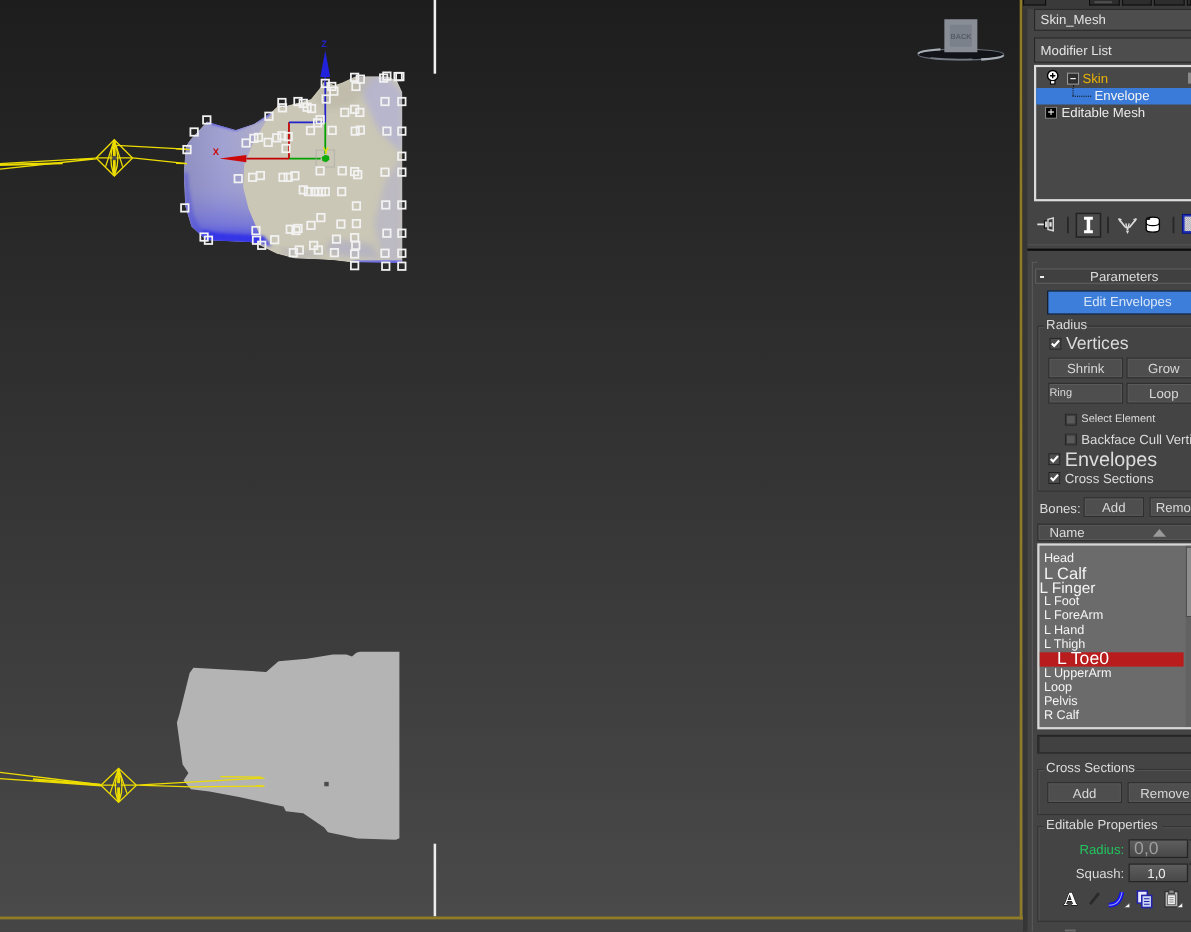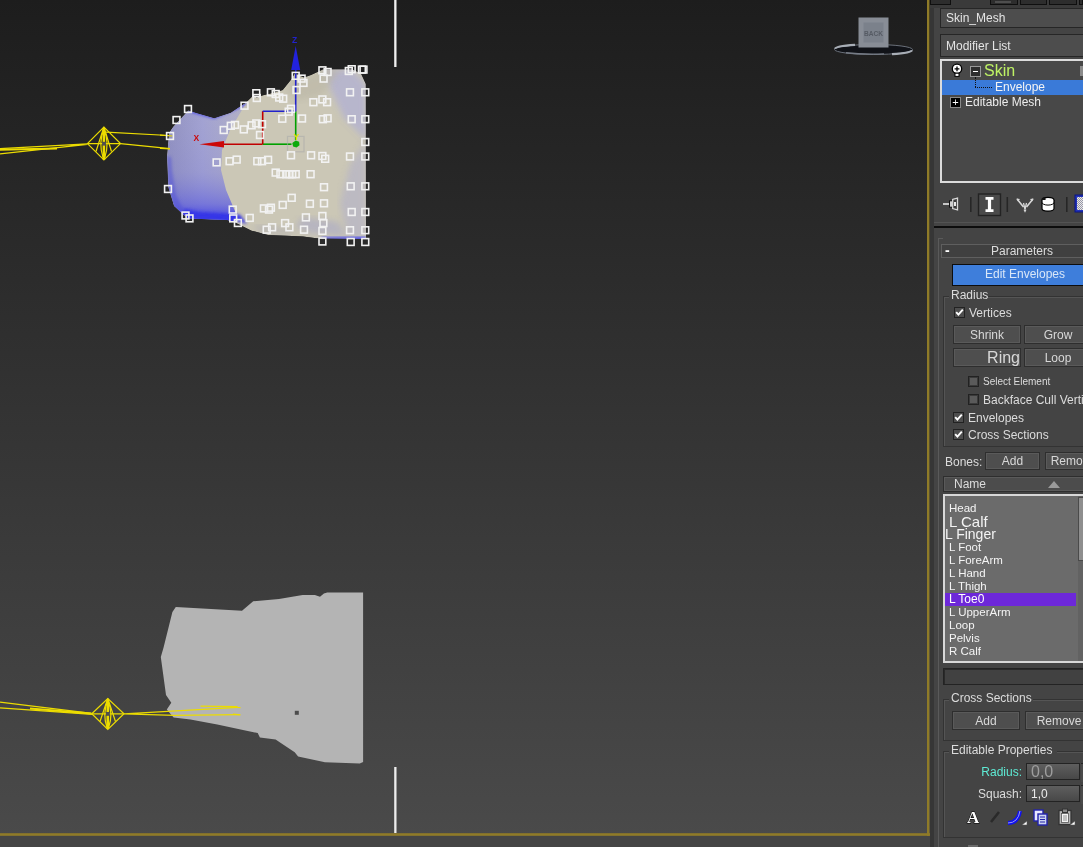--- a/index.html
+++ b/index.html
@@ -225,21 +225,21 @@
       <div style="position:absolute;left:10px;top:59px;width:145px;height:124px;background:#484848;border:2px solid #dcdcdc">
 <div style="position:absolute;left:0;top:2px;width:100%;height:16px;">
  <svg width="14" height="15" style="position:absolute;left:8px;top:0px">
   <circle cx="7" cy="5.8" r="4.7" fill="#fff" stroke="#000" stroke-width="1.3"></circle>
   <rect x="5" y="10.2" width="4" height="3.2" fill="#fff" stroke="#000" stroke-width="1"></rect>
   <path d="M 4.6 5.8 l 4.8 0 M 7 3.4 l 0 4.8" stroke="#000" stroke-width="1.3"></path>
  </svg>
  <div style="position:absolute;left:28px;top:2.5px;width:11px;height:11px;background:#2e2e2e;border:1px solid #999">
             <div style="position:absolute;left:2px;top:4px;width:5px;height:1.5px;background:#fff"></div>
           </div>
- <div style="position:absolute;left:42px;top:0px;font-size:16px;color:#bef264;line-height:16px">Skin</div>
+ <div style="position:absolute;left:42px;top:0px;font-size:12px;color:#eab308;line-height:16px">Skin</div>
  <div style="position:absolute;right:0;top:3px;width:3px;height:10px;background:#8a8a8a"></div>
 </div>
 <div style="position:absolute;left:0;top:19px;width:100%;height:15px;background:#3a7ad8">
  <div style="position:absolute;left:33px;top:-3px;width:1px;height:10px;border-left:1.5px dotted #111"></div>
  <div style="position:absolute;left:33px;top:7px;width:17px;height:1px;border-top:1.5px dotted #111"></div>
  <div style="position:absolute;left:53px;top:0px;font-size:12px;color:#f4f4f4;line-height:15px">Envelope</div>
 </div>
 <div style="position:absolute;left:0;top:34px;width:100%;height:16px;">
  <div style="position:absolute;left:8px;top:2px;width:11px;height:11px;background:#000;border:1px solid #888;color:#fff;font-size:11px;line-height:9.5px;text-align:center">+</div>
  <div style="position:absolute;left:23px;top:0px;font-size:12px;color:#ececec;line-height:15px">Editable Mesh</div>
@@ -293,24 +293,24 @@
       <div style="position:absolute;left:15px;top:243.5px;width:10px;height:13px;font-size:14px;font-weight:bold;color:#fff;line-height:12px;text-align:left">-</div>
       <div style="position:absolute;left:22px;top:263.5px;width:146px;height:22px;background:#3e7edb;border:1.5px solid #0d0d0d;color:#d9e7f8;font-size:12px;line-height:19px;text-align:center;">Edit Envelopes</div>
       <div style="position:absolute;left:13px;top:296px;width:146px;height:151px;border:1px solid #333;box-shadow:1px 1px 0 #555 inset"></div>
       <div style="position:absolute;left:19px;top:289px;width:36px;height:13px;background:#444444;font-size:12px;color:#dcdcdc;line-height:13px;padding-left:2px;white-space:nowrap">Radius</div>
       <div style="position:absolute;left:24px;top:307px;width:11px;height:11px;">
         <svg width="11" height="11" style="display:block">
           <rect x="0.5" y="0.5" width="10" height="10" fill="#4e4e4e" stroke="#222"></rect>
           <path d="M 2.2 5.2 L 4.4 7.6 L 8.8 2.6" stroke="#fff" stroke-width="1.9" fill="none"></path>
         </svg>
       </div>
-      <div style="position:absolute;left:39px;top:306px;height:14px;font-size:12px;color:#dcdcdc;line-height:14px;white-space:nowrap">Vertices</div>
+      <div style="position:absolute;left:39px;top:306px;height:14px;font-size:16px;color:#dcdcdc;line-height:14px;white-space:nowrap">Vertices</div>
       <div style="position:absolute;left:23px;top:325px;width:68px;height:19px;background:#4e4e4e;border:1px solid #2e2e2e;box-shadow:inset 0 0 0 1px #5a5a5a;color:#d8d8d8;font-size:12px;text-align:center;line-height:18px">Shrink</div>
       <div style="position:absolute;left:94px;top:325px;width:68px;height:19px;background:#4e4e4e;border:1px solid #2e2e2e;box-shadow:inset 0 0 0 1px #5a5a5a;color:#d8d8d8;font-size:12px;text-align:center;line-height:18px">Grow</div>
-      <div style="position:absolute;left:23px;top:348px;width:68px;height:19px;background:#4e4e4e;border:1px solid #2e2e2e;box-shadow:inset 0 0 0 1px #5a5a5a;color:#d8d8d8;font-size:16px;text-align:right;line-height:18px">Ring</div>
+      <div style="position:absolute;left:23px;top:348px;width:68px;height:19px;background:#4e4e4e;border:1px solid #2e2e2e;box-shadow:inset 0 0 0 1px #5a5a5a;color:#d8d8d8;font-size:10px;text-align:left;line-height:18px">Ring</div>
       <div style="position:absolute;left:94px;top:348px;width:68px;height:19px;background:#4e4e4e;border:1px solid #2e2e2e;box-shadow:inset 0 0 0 1px #5a5a5a;color:#d8d8d8;font-size:12px;text-align:center;line-height:18px">Loop</div>
       <div style="position:absolute;left:38px;top:376px;width:11px;height:11px;">
         <svg width="11" height="11" style="display:block">
           <rect x="0.5" y="0.5" width="10" height="10" fill="#555" stroke="#222"></rect>
           <rect x="1.5" y="1.5" width="8" height="8" fill="#5a5a5a" stroke="#3a3a3a"></rect>
         </svg>
       </div>
       <div style="position:absolute;left:53px;top:375px;height:14px;font-size:10px;color:#dcdcdc;line-height:14px;white-space:nowrap">Select Element</div>
       <div style="position:absolute;left:38px;top:394px;width:11px;height:11px;">
         <svg width="11" height="11" style="display:block">
@@ -318,60 +318,60 @@
           <rect x="1.5" y="1.5" width="8" height="8" fill="#5a5a5a" stroke="#3a3a3a"></rect>
         </svg>
       </div>
       <div style="position:absolute;left:53px;top:393px;height:14px;font-size:12px;color:#dcdcdc;line-height:14px;white-space:nowrap">Backface Cull Vertices</div>
       <div style="position:absolute;left:23px;top:412px;width:11px;height:11px;">
         <svg width="11" height="11" style="display:block">
           <rect x="0.5" y="0.5" width="10" height="10" fill="#4e4e4e" stroke="#222"></rect>
           <path d="M 2.2 5.2 L 4.4 7.6 L 8.8 2.6" stroke="#fff" stroke-width="1.9" fill="none"></path>
         </svg>
       </div>
-      <div style="position:absolute;left:38px;top:411px;height:14px;font-size:12px;color:#dcdcdc;line-height:14px;white-space:nowrap">Envelopes</div>
+      <div style="position:absolute;left:38px;top:411px;height:14px;font-size:18px;color:#dcdcdc;line-height:14px;white-space:nowrap">Envelopes</div>
       <div style="position:absolute;left:23px;top:429px;width:11px;height:11px;">
         <svg width="11" height="11" style="display:block">
           <rect x="0.5" y="0.5" width="10" height="10" fill="#4e4e4e" stroke="#222"></rect>
           <path d="M 2.2 5.2 L 4.4 7.6 L 8.8 2.6" stroke="#fff" stroke-width="1.9" fill="none"></path>
         </svg>
       </div>
       <div style="position:absolute;left:38px;top:428px;height:14px;font-size:12px;color:#dcdcdc;line-height:14px;white-space:nowrap">Cross Sections</div>
       <div style="position:absolute;left:15px;top:455px;height:14px;font-size:12px;color:#dcdcdc;line-height:14px">Bones:</div>
       <div style="position:absolute;left:55px;top:452px;width:55px;height:18px;background:#4e4e4e;border:1px solid #2e2e2e;box-shadow:inset 0 0 0 1px #5a5a5a;color:#d8d8d8;font-size:12px;text-align:center;line-height:17px">Add</div>
       <div style="position:absolute;left:115px;top:452px;width:56px;height:18px;background:#4e4e4e;border:1px solid #2e2e2e;box-shadow:inset 0 0 0 1px #5a5a5a;color:#d8d8d8;font-size:12px;text-align:center;line-height:17px">Remove</div>
       <div style="position:absolute;left:13px;top:476px;width:146px;height:16px;background:#4c4c4c;border:1px solid #2e2e2e;box-shadow:inset 0 0 0 1px #5a5a5a;font-size:12px;color:#dcdcdc;line-height:15px;padding-left:10px">Name</div>
       <div style="position:absolute;left:118px;top:481px;width:0;height:0;border-left:6px solid transparent;border-right:6px solid transparent;border-bottom:7px solid #9a9a9a"></div>
       <div style="position:absolute;left:13px;top:494px;width:144px;height:169px;background:#6b6b6b;border:2px solid #d8d8d8;overflow:hidden">
         <div style="position:absolute;left:4px;top:6px;height:13px;color:#f4f4f4;font-size:11.5px;line-height:13px">Head</div>
         <div style="position:absolute;left:4px;top:19px;height:13px;color:#f4f4f4;font-size:15px;line-height:13px">L Calf</div>
         <div style="position:absolute;left:0;top:32px;height:13px;color:#f4f4f4;font-size:14px;line-height:13px">L Finger</div>
         <div style="position:absolute;left:4px;top:45px;height:13px;color:#f4f4f4;font-size:11.5px;line-height:13px">L Foot</div>
         <div style="position:absolute;left:4px;top:58px;height:13px;color:#f4f4f4;font-size:11.5px;line-height:13px">L ForeArm</div>
         <div style="position:absolute;left:4px;top:71px;height:13px;color:#f4f4f4;font-size:11.5px;line-height:13px">L Hand</div>
         <div style="position:absolute;left:4px;top:84px;height:13px;color:#f4f4f4;font-size:11.5px;line-height:13px">L Thigh</div>
-        <div style="position:absolute;left:0px;top:97px;width:131px;height:13px;background:#6d28d9;color:#fff;font-size:12px;line-height:13px;padding-left:4px">L Toe0</div>
+        <div style="position:absolute;left:0px;top:97px;width:131px;height:13px;background:#b91c1c;color:#fff;font-size:16px;line-height:13px;padding-left:16px">L Toe0</div>
         <div style="position:absolute;left:4px;top:110px;height:13px;color:#f4f4f4;font-size:11.5px;line-height:13px">L UpperArm</div>
         <div style="position:absolute;left:4px;top:123px;height:13px;color:#f4f4f4;font-size:11.5px;line-height:13px">Loop</div>
         <div style="position:absolute;left:4px;top:136px;height:13px;color:#f4f4f4;font-size:11.5px;line-height:13px">Pelvis</div>
         <div style="position:absolute;left:4px;top:149px;height:13px;color:#f4f4f4;font-size:11.5px;line-height:13px">R Calf</div>
         <div style="position:absolute;left:133px;top:0;width:7px;height:100%;background:#626262"></div>
         <div style="position:absolute;left:133px;top:1px;width:7px;height:64px;background:#8e8e8e;border:1px solid #4a4a4a"></div>
       </div>
       <div style="position:absolute;left:13px;top:668px;width:144px;height:17px;background:#414141;border:1px solid #232323;box-shadow:inset 1px 1px 0 #2a2a2a"></div>
       <div style="position:absolute;left:13px;top:699px;width:146px;height:42px;border:1px solid #333;box-shadow:1px 1px 0 #555 inset"></div>
       <div style="position:absolute;left:19px;top:692px;width:84px;height:13px;background:#444444;font-size:12px;color:#dcdcdc;line-height:13px;padding-left:2px;white-space:nowrap">Cross Sections</div>
       <div style="position:absolute;left:22px;top:711px;width:68px;height:19px;background:#4e4e4e;border:1px solid #2e2e2e;box-shadow:inset 0 0 0 1px #5a5a5a;color:#d8d8d8;font-size:12px;text-align:center;line-height:18px">Add</div>
       <div style="position:absolute;left:95px;top:711px;width:68px;height:19px;background:#4e4e4e;border:1px solid #2e2e2e;box-shadow:inset 0 0 0 1px #5a5a5a;color:#d8d8d8;font-size:12px;text-align:center;line-height:18px">Remove</div>
       <div style="position:absolute;left:13px;top:751px;width:146px;height:87px;border:1px solid #333;box-shadow:1px 1px 0 #555 inset"></div>
       <div style="position:absolute;left:19px;top:744px;width:108px;height:13px;background:#444444;font-size:12px;color:#dcdcdc;line-height:13px;padding-left:2px;white-space:nowrap">Editable Properties</div>
-      <div style="position:absolute;left:48px;top:765px;width:44px;height:14px;font-size:12px;color:#5eead4;line-height:14px;text-align:right">Radius:</div>
+      <div style="position:absolute;left:48px;top:765px;width:44px;height:14px;font-size:12px;color:#22c55e;line-height:14px;text-align:right">Radius:</div>
       <div style="position:absolute;left:96px;top:763px;width:54px;height:17px;background:linear-gradient(#5e5e5e,#484848);border:1px solid #232323;color:#9d9d9d;font-size:16px;line-height:16px;padding-left:4px">0,0</div>
       <div style="position:absolute;left:46px;top:787px;width:46px;height:14px;font-size:12px;color:#dcdcdc;line-height:14px;text-align:right">Squash:</div>
-      <div style="position:absolute;left:96px;top:785px;width:54px;height:17px;background:linear-gradient(#5e5e5e,#484848);border:1px solid #232323;color:#ececec;font-size:12px;line-height:16px;padding-left:4px">1,0</div>
+      <div style="position:absolute;left:96px;top:785px;width:54px;height:17px;background:linear-gradient(#5e5e5e,#484848);border:1px solid #232323;color:#ececec;font-size:12px;line-height:16px;padding-left:16px">1,0</div>
       <div style="position:absolute;left:151px;top:763px;width:4px;height:19px;background:#4a4a4a;border-top:1px solid #232323"></div>
       <div style="position:absolute;left:151px;top:785px;width:4px;height:19px;background:#4a4a4a;border-top:1px solid #232323"></div>
       <div style="position:absolute;left:30px;top:807px;width:130px;height:22px">
 <svg width="130" height="22">
  <text x="7" y="16" font-family="Liberation Serif, serif" font-size="17" font-weight="bold" fill="#fff" stroke="#000" stroke-width="0.9" paint-order="stroke">A</text>
  <path d="M 31 15 L 39 5" stroke="#2a2a2a" stroke-width="2.6"></path>
  <path d="M 48 16 Q 58 16 60 4" stroke="#1111ee" stroke-width="4" fill="none"></path>
  <path d="M 48 16 Q 58 16 60 4" stroke="#9a9af4" stroke-width="1" fill="none"></path>
  <path d="M 62 18 l 5 0 l 0 -4 z" fill="#fff" stroke="#555" stroke-width="0.6"></path>
  <g transform="translate(74,3)">

